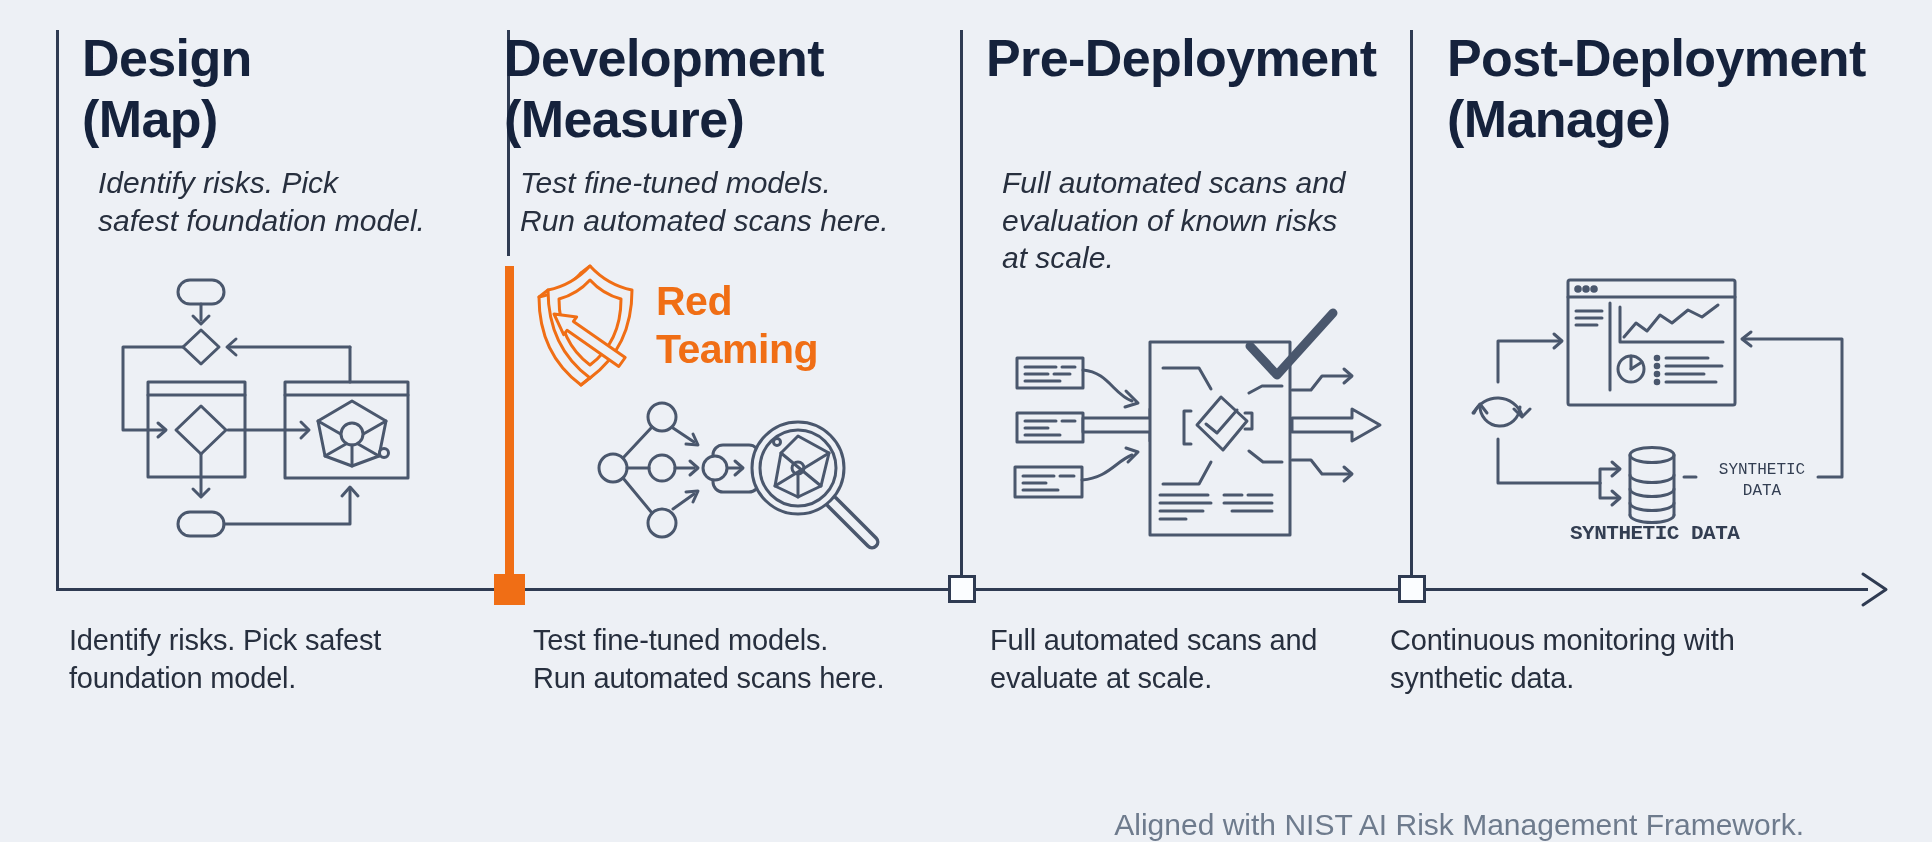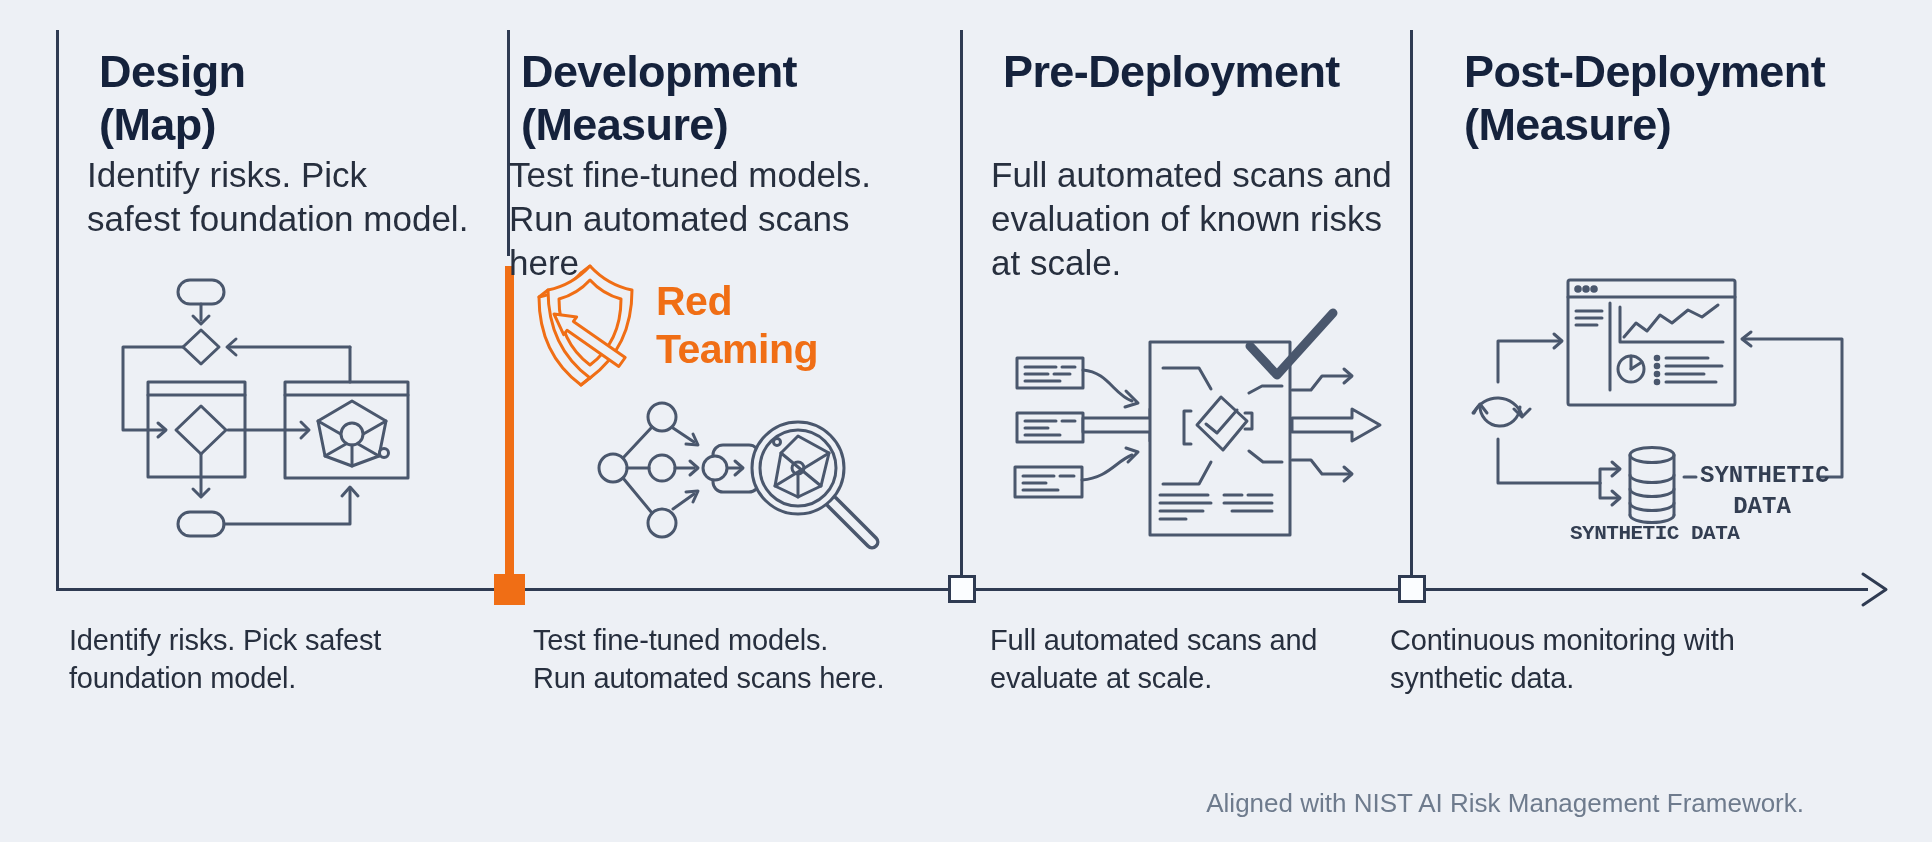--- a/index.html
+++ b/index.html
@@ -17,52 +17,52 @@
   .timeline-arrow{position:absolute;left:1860px;top:571px;}
   .orange-bar{position:absolute;left:505px;top:266px;width:9px;height:308px;background:var(--accent-orange,#f06e15);}
   .marker-orange{position:absolute;left:494px;top:574px;width:31px;height:31px;background:var(--accent-orange,#f06e15);}
   .marker-square{position:absolute;top:575px;width:22px;height:22px;border:3px solid var(--timeline,#2f3b52);background:#fbfdff;}
   .m3{left:948px;} .m4{left:1398px;}
 
   .phase{position:absolute;top:28px;}
   .p1{left:82px;width:410px;} .p2{left:504px;width:420px;}
   .p3{left:986px;width:420px;} .p4{left:1447px;width:465px;}
   .phase h2{
-    margin:17px;font-size:45px;font-weight:700;line-height:1.18;letter-spacing:-0.6px;
+    margin:0;font-size:52px;font-weight:700;line-height:1.18;letter-spacing:-0.6px;
     color:var(--ink,#15223c);white-space:pre-line;
   }
   .desc{
-    position:absolute;left:0;top:120px;margin:5px;
-    font-size:35px;line-height:1.25;color:var(--body-text,#272f3e);white-space:pre-line;
+    position:absolute;left:0;top:120px;margin:16px;
+    font-size:30px;line-height:1.25;color:var(--body-text,#272f3e);white-space:pre-line;font-style:italic;
   }
   .caption{
     position:absolute;top:622px;margin:0;
     font-size:29px;line-height:1.3;letter-spacing:-0.2px;
     color:var(--body-text,#272f3e);white-space:pre-line;
   }
   .cap1{left:69px;} .cap2{left:533px;} .cap3{left:990px;} .cap4{left:1390px;}
 
   .red-label{
     position:absolute;left:656px;top:278px;
     font-size:41px;font-weight:700;line-height:1.17;letter-spacing:-0.5px;
     color:var(--accent-orange,#f06e15);white-space:pre-line;
   }
   .syn-side{
     position:absolute;left:1700px;top:460px;width:124px;text-align:center;
-    font-family:"Liberation Mono","DejaVu Sans Mono",monospace;font-weight:700;
-    font-size:24px;line-height:1.3;color:#333e52;white-space:pre-line;
+    font-family:"Liberation Mono","DejaVu Sans Mono",monospace;font-weight:400;
+    font-size:16px;line-height:1.3;color:#333e52;white-space:pre-line;
   }
   .syn-bottom{
     position:absolute;left:1570px;top:522px;
     font-family:"Liberation Mono","DejaVu Sans Mono",monospace;font-weight:700;
     font-size:21px;letter-spacing:-0.5px;color:#333e52;
   }
   .footer{
-    position:absolute;top:788px;right:128px;
-    font-size:26px;color:var(--footer-text,#6e7b8d);
+    position:absolute;top:808px;right:128px;
+    font-size:30px;color:var(--footer-text,#6e7b8d);
   }
   svg.icon{position:absolute;color:var(--line-art,#4a576d);}
   svg.icon.orange{color:var(--accent-orange,#f06e15);}
 </style>
 </head>
 <body>
 
 <div class="canvas">
 
   <div class="divider div1"></div>
@@ -91,21 +91,21 @@
 Run automated scans here.</p>
   </section>
   <section class="phase p3">
     <h2>Pre-Deployment</h2>
     <p class="desc">Full automated scans and
 evaluation of known risks
 at scale.</p>
   </section>
   <section class="phase p4">
     <h2>Post-Deployment
-(Measure)</h2>
+(Manage)</h2>
   </section>
 
   <svg class="icon" style="left:80px;top:255px" width="380" height="310" viewBox="0 0 380 310">
     <g fill="none" stroke="currentColor" stroke-width="3" stroke-linecap="round" stroke-linejoin="round">
       <rect x="98" y="25" width="46" height="24" rx="12"></rect>
       <line x1="121" y1="49" x2="121" y2="65"></line>
       <polyline points="113,61 121,69 129,61"></polyline>
       <polygon points="121,75 139,92 121,109 103,92"></polygon>
       <polyline points="103,92 43,92 43,175 84,175"></polyline>
       <polyline points="78,168 86,175 78,182"></polyline>

